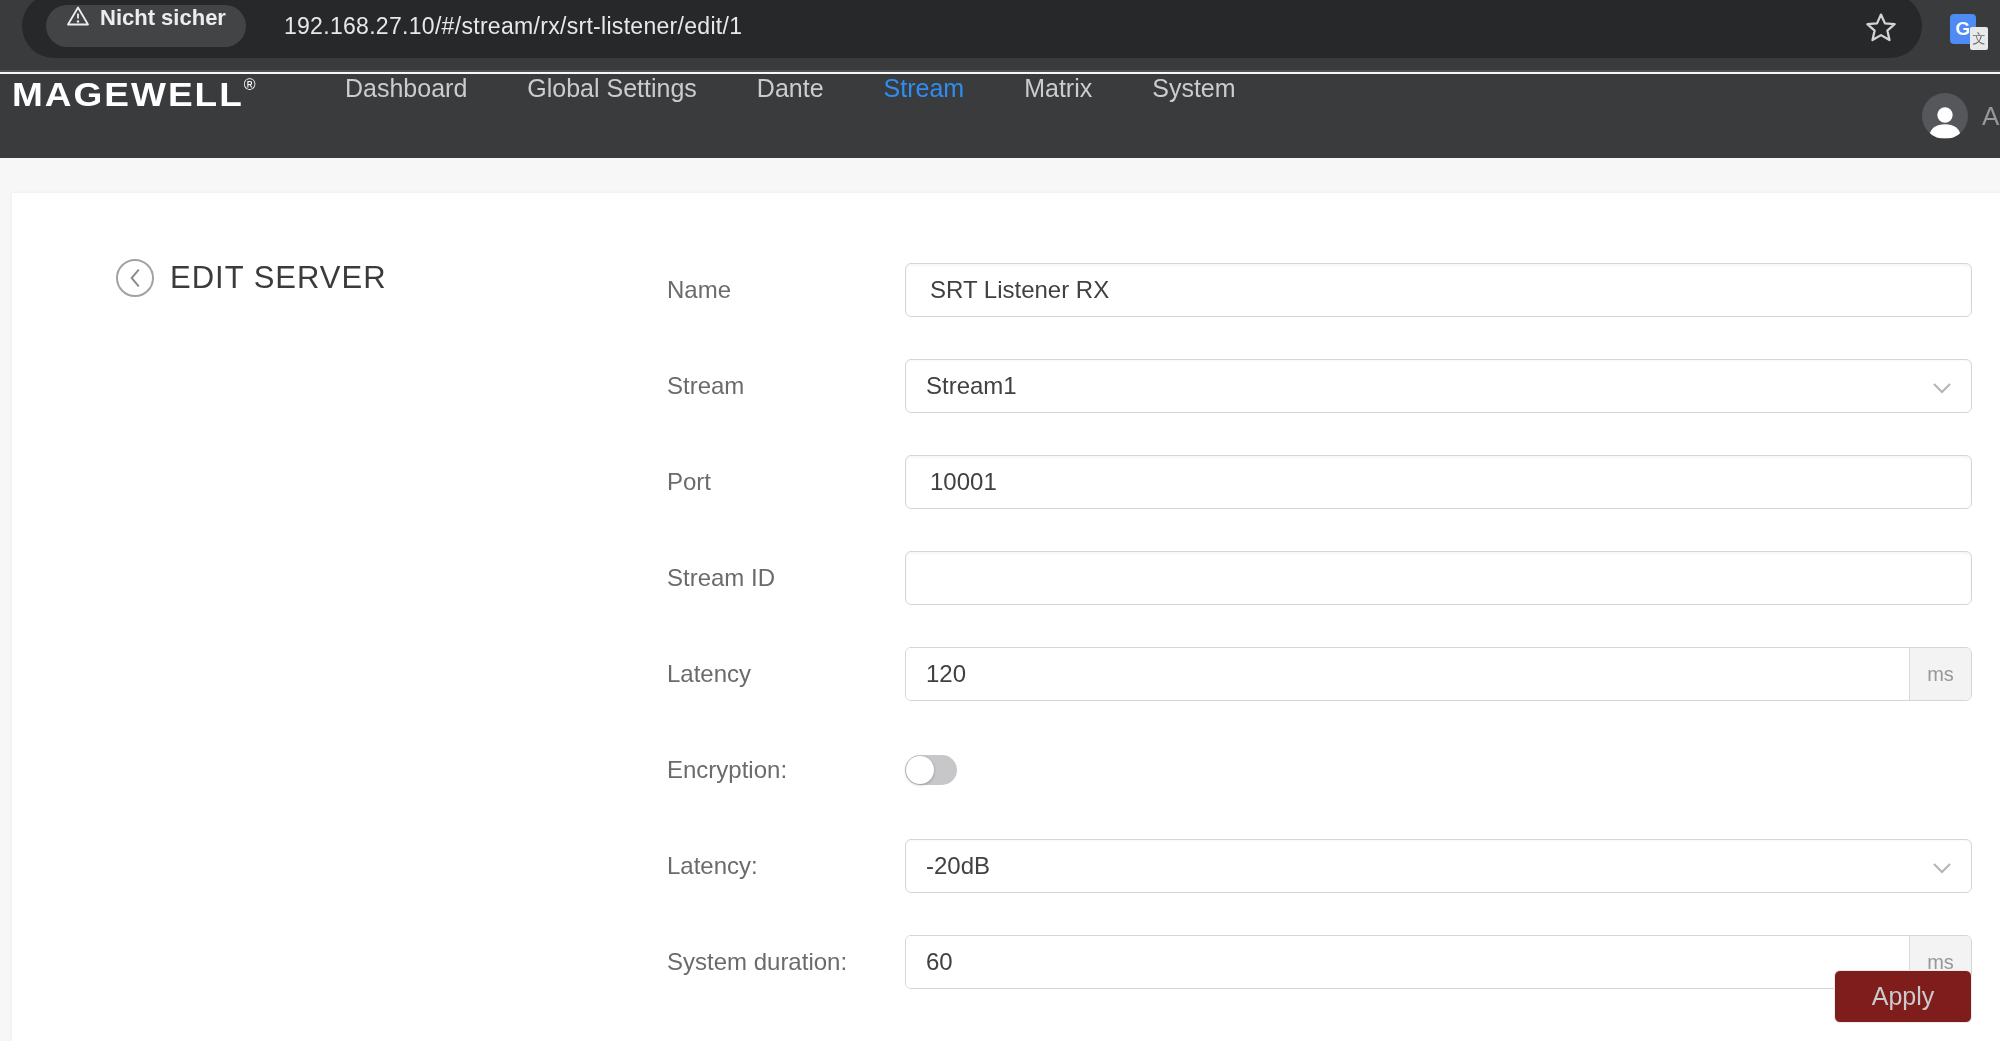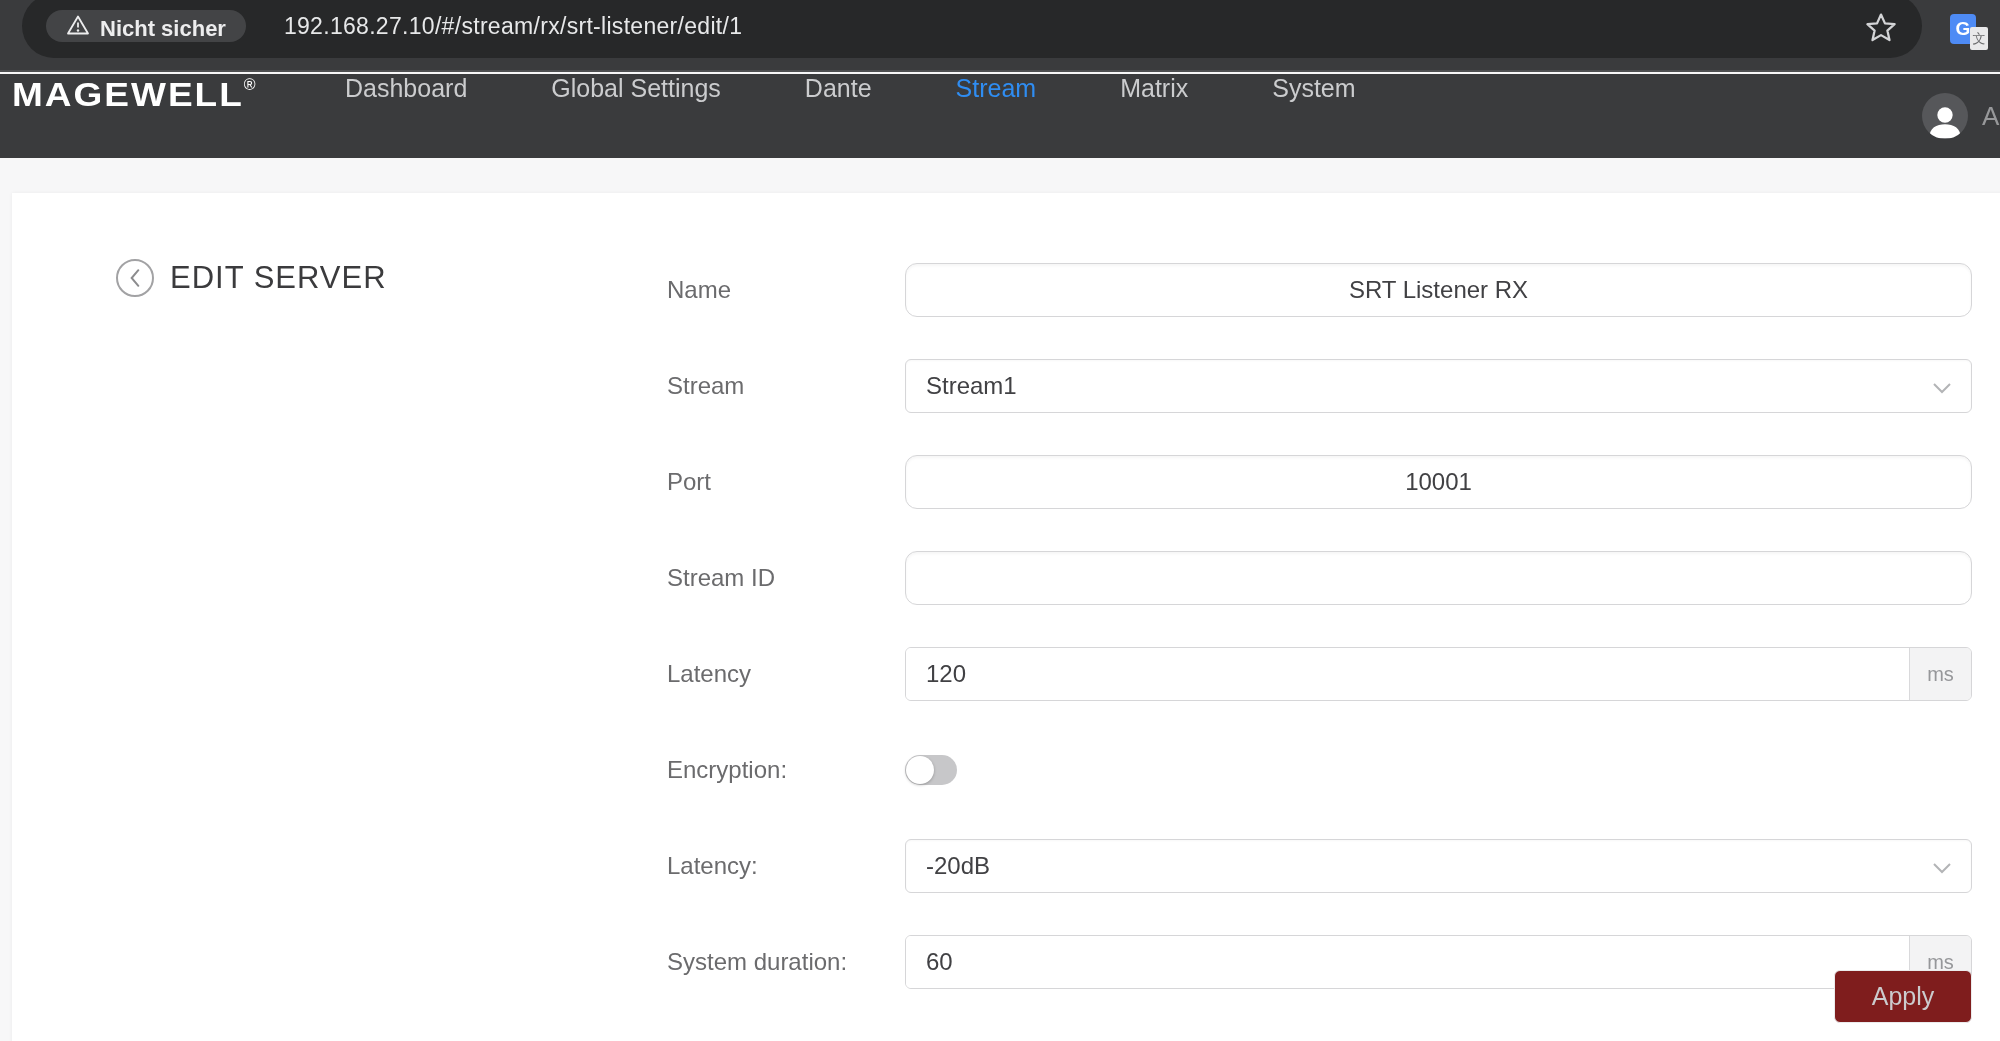--- a/index.html
+++ b/index.html
@@ -4,38 +4,38 @@
 <style>
   * { margin:0; padding:0; box-sizing:border-box; }
   html,body { width:2000px; height:1041px; overflow:hidden; background:#f7f7f8;
     font-family:"Liberation Sans", sans-serif; }
 
   
   .browser-bar { position:absolute; top:0; left:0; width:2000px; height:72px;
     background:#3a3b3d; border-bottom:2px solid #4e4f51; }
   .omnibox { position:absolute; left:22px; top:-6px; width:1900px; height:64px;
     border-radius:32px; background:#272829; display:flex; align-items:center; }
-  .sec-badge { display:flex; align-items:flex-end; gap:10px; margin-left:24px;
-    height:32px; padding:0 20px; border-radius:21px; background:#434446;
+  .sec-badge { display:flex; align-items:flex-start; gap:10px; margin-left:24px;
+    height:42px; padding:0 20px; border-radius:21px; background:#434446;
     color:#ededee; font-size:22px; font-weight:700; white-space:nowrap; }
   .url-text { margin-left:38px; font-size:23px; color:#e7e8e9; letter-spacing:.3px; }
   .star-btn { position:absolute; right:24px; top:50%; transform:translateY(-44%); width:34px; height:34px; }
   .translate-btn { position:absolute; left:1950px; top:14px; width:38px; height:36px; }
   .tr-blue { position:absolute; left:0; top:0; width:26px; height:30px; background:#4e8bf5;
     border-radius:4px; color:#fff; font-size:19px; font-weight:700; text-align:center; line-height:30px; }
   .tr-white { position:absolute; right:0; bottom:0; width:18px; height:23px; background:#e9e9ea;
     border-radius:2px; color:#6b6c6e; font-size:13px; text-align:center; line-height:23px; }
 
   
   .nav-bar { position:absolute; top:74px; left:0; width:2000px; height:84px;
     background:#3a3b3d; display:flex; align-items:flex-start; }
   .logo-wrap { margin-left:12px; width:333px; color:#ffffff; display:flex; align-items:flex-start; }
   .logo-text { font-size:37px; font-weight:800; letter-spacing:2px; transform:scaleY(0.92); }
   .logo-reg { font-size:16px; margin-top:2px; }
-  .nav-items { display:flex; gap:84px; align-items:center; }
+  .nav-items { display:flex; gap:60px; align-items:center; }
   .nav-item { font-size:25px; color:#cbccce; cursor:pointer; white-space:nowrap; }
   .nav-item.active { color:#2f8df2; }
   .user-wrap { position:absolute; left:1922px; top:0; height:84px; display:flex; align-items:center; gap:14px; }
   .avatar { width:46px; height:46px; border-radius:50%; background:#56575a; overflow:hidden;
     display:flex; align-items:flex-end; justify-content:center; }
   .user-name { font-size:26px; color:#97989a; }
 
   
   .page { position:absolute; top:160px; left:0; width:2000px; height:881px; background:#f7f7f8; }
   .card { position:absolute; left:12px; top:33px; width:1998px; height:860px; background:#ffffff;
@@ -44,23 +44,23 @@
   .heading-row { position:absolute; left:104px; top:66px; display:flex; align-items:center; gap:16px; }
   .back-circle { width:38px; height:38px; border:2px solid #a2a2a4; border-radius:50%;
     display:flex; align-items:center; justify-content:center; cursor:pointer; }
   .page-title { font-size:31px; color:#3b3b3d; font-weight:500; letter-spacing:1px; }
 
   .form-area { position:absolute; left:655px; top:70px; width:1305px; }
   .frow { display:flex; align-items:center; height:54px; margin-bottom:42px; }
   .flabel { width:238px; font-size:24px; color:#6b6b6d; flex-shrink:0; }
   .fctrl { width:1067px; height:54px; position:relative; }
 
-  .tinput { width:100%; height:100%; border:1px solid #d6d6d8; border-radius:12px;
-    font-size:24px; color:#414144; padding:0 32px; outline:none; background:#fff;
-    box-shadow:inset 0 2px 3px rgba(0,0,0,.04); font-family:"Liberation Sans", sans-serif;text-align:center; }
+  .tinput { width:100%; height:100%; border:1px solid #d6d6d8; border-radius:6px;
+    font-size:24px; color:#414144; padding:0 24px; outline:none; background:#fff;
+    box-shadow:inset 0 2px 3px rgba(0,0,0,.04); font-family:"Liberation Sans", sans-serif; }
   .igroup { display:flex; width:100%; height:100%; border:1px solid #d6d6d8; border-radius:6px;
     overflow:hidden; box-shadow:inset 0 2px 3px rgba(0,0,0,.04); background:#fff; }
   .igroup input { flex:1; border:none; outline:none; font-size:24px; color:#414144;
     padding:0 20px; font-family:"Liberation Sans", sans-serif; }
   .iaddon { width:62px; background:#f3f3f4; border-left:1px solid #d9d9db; color:#96979a;
     font-size:20px; display:flex; align-items:center; justify-content:center; }
 
   .selbox { width:100%; height:100%; border:1px solid #d6d6d8; border-radius:6px; background:#fff;
     display:flex; align-items:center; padding:4px 20px; font-size:24px; color:#414144;
     cursor:pointer; position:relative; box-shadow:inset 0 1px 2px rgba(0,0,0,.03); }

